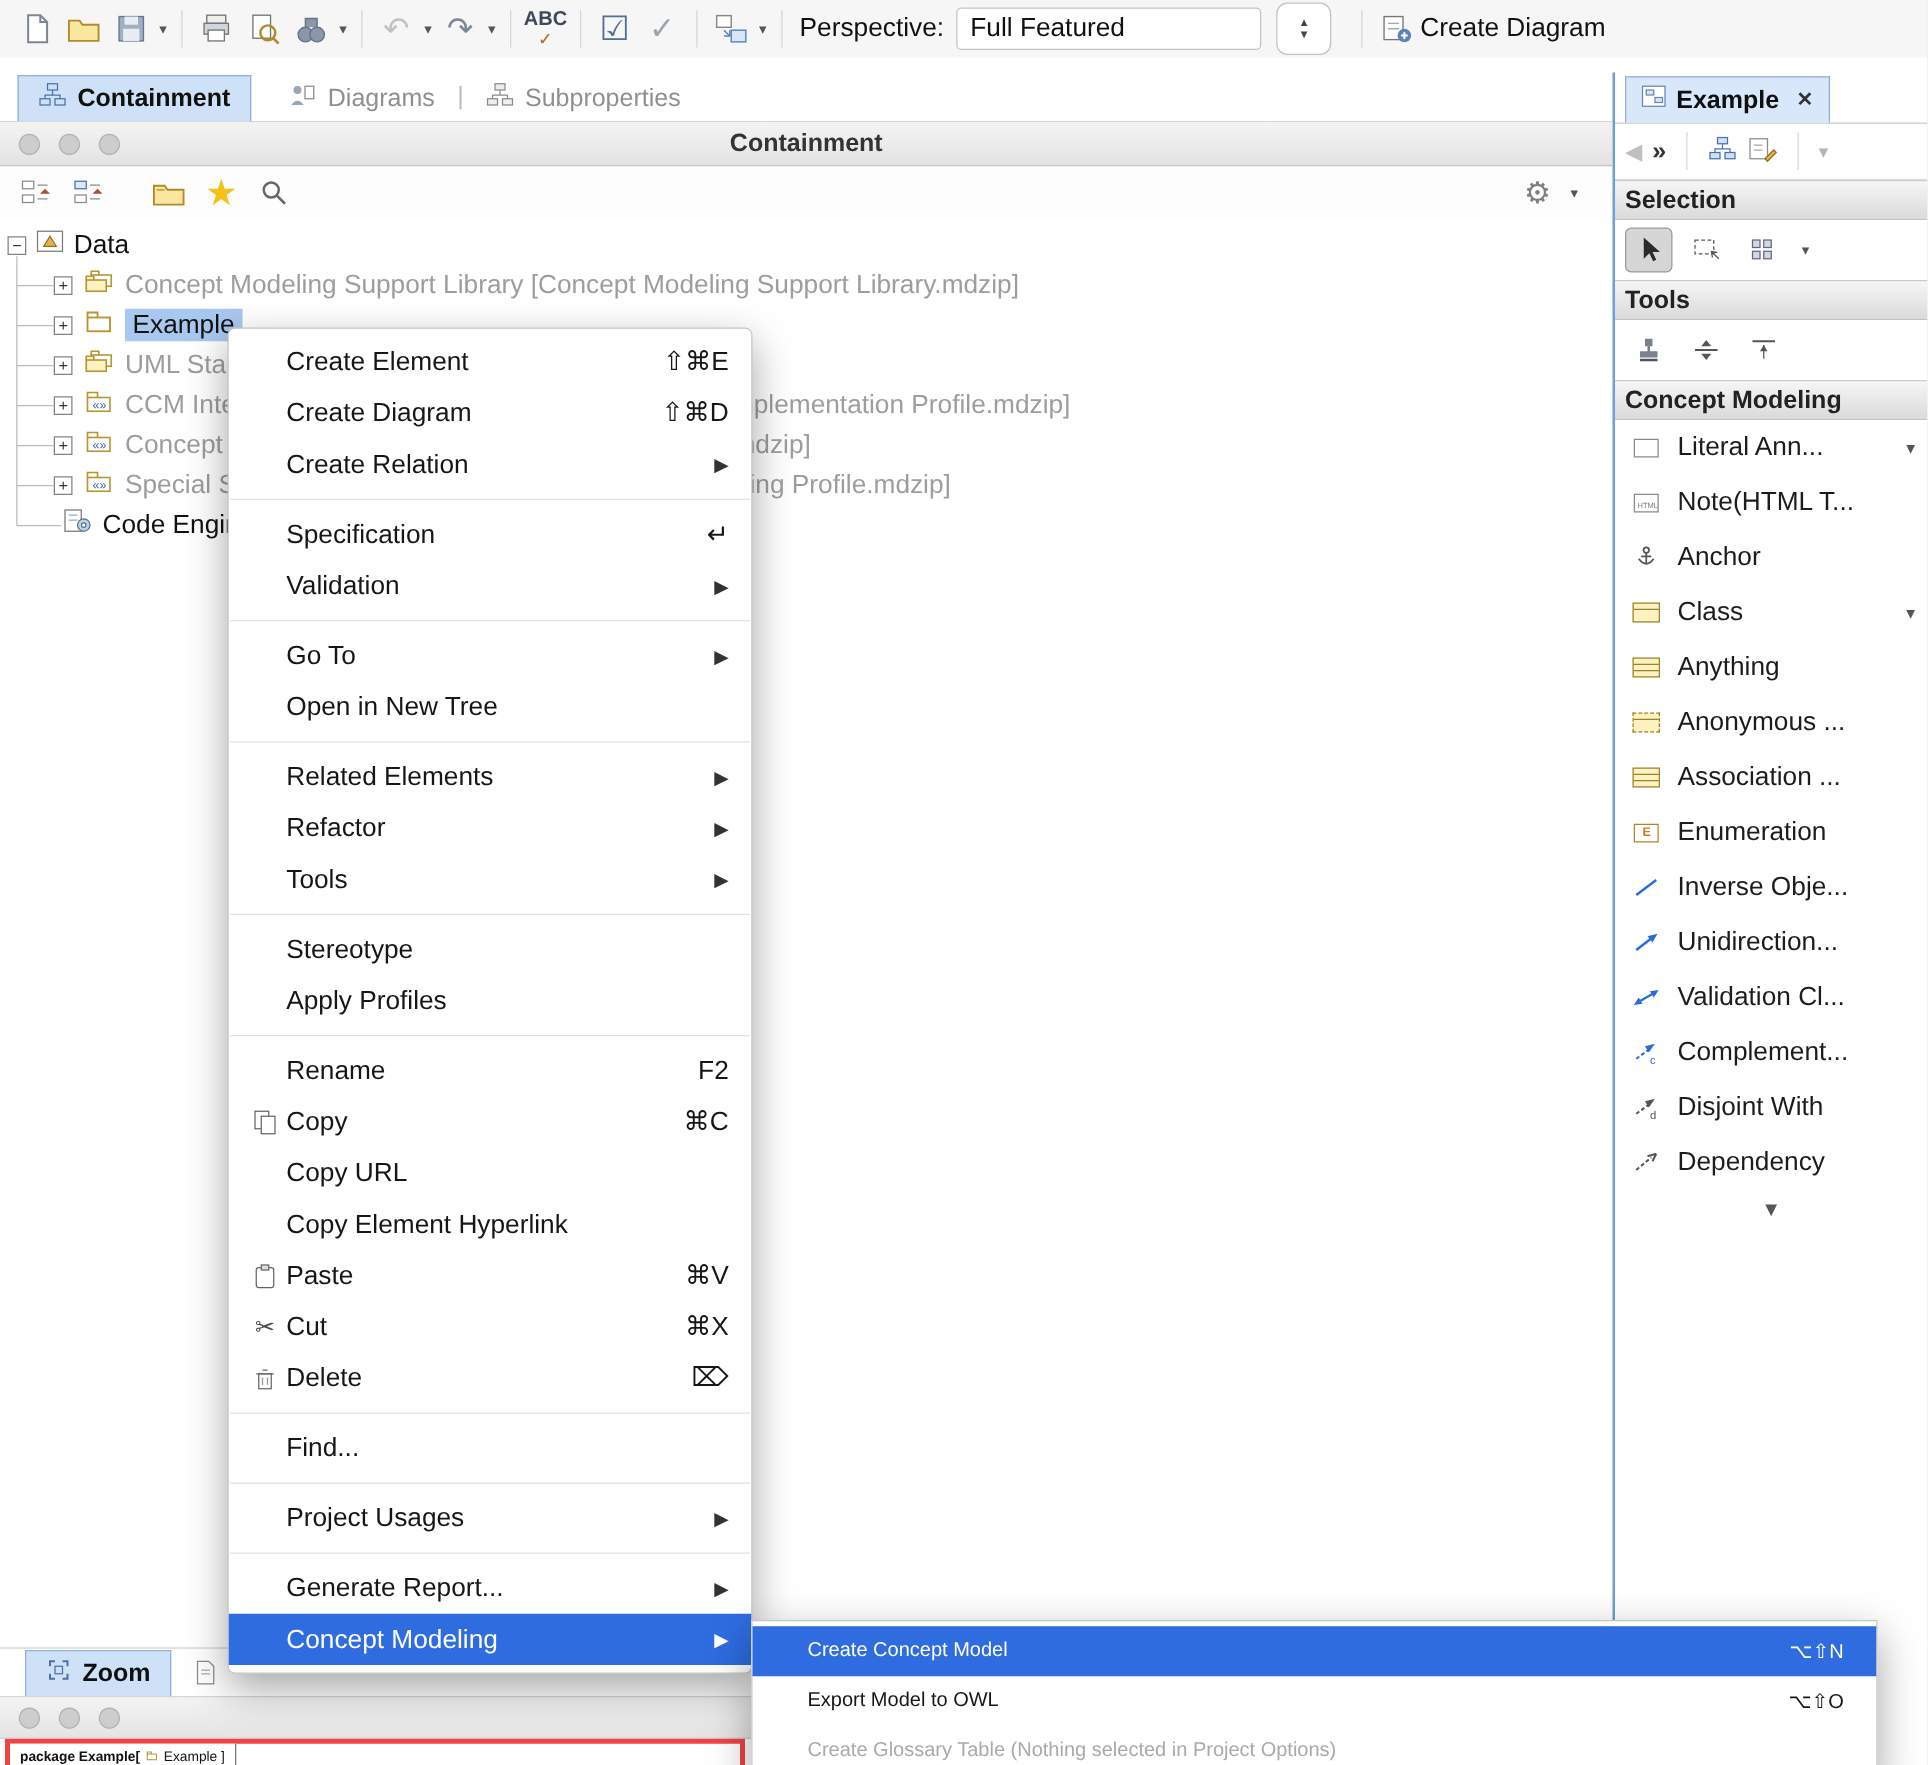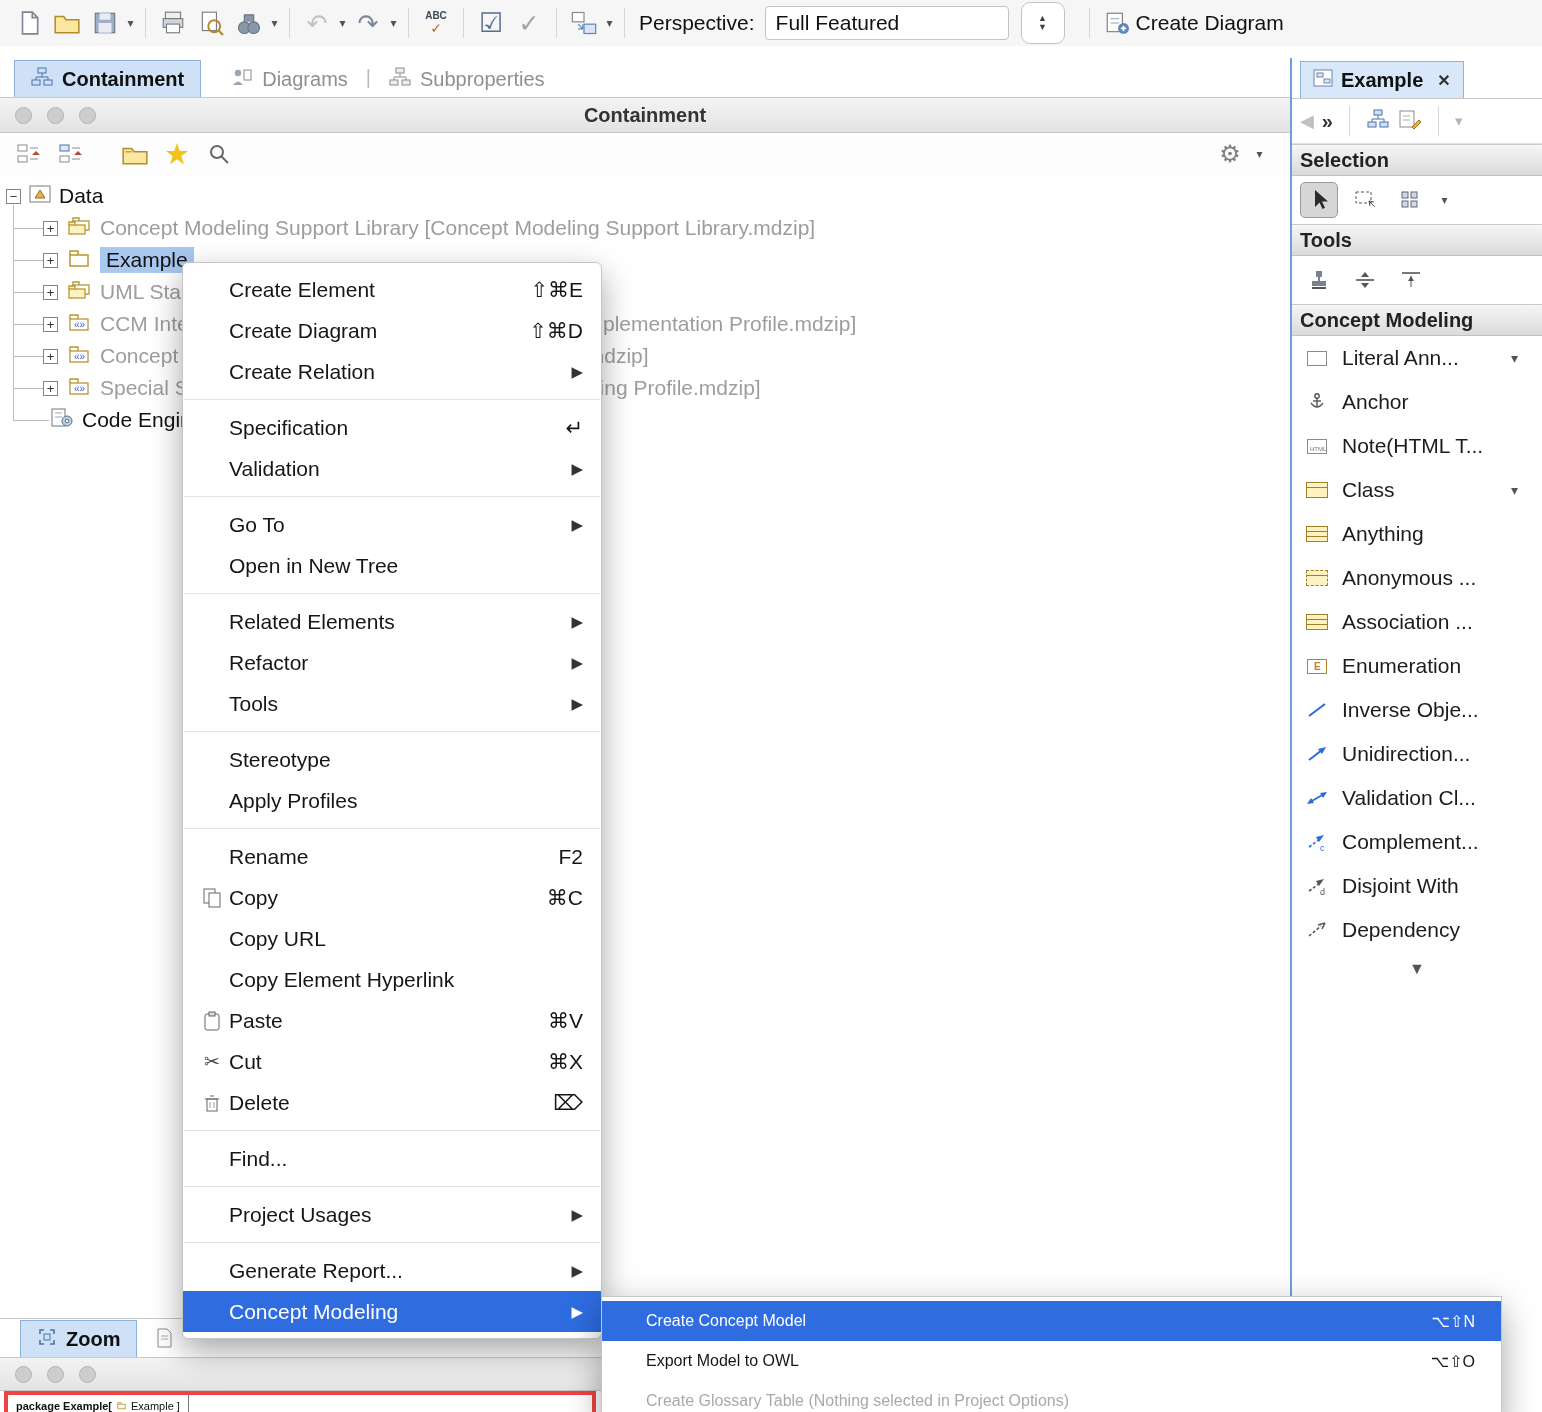--- a/index.html
+++ b/index.html
@@ -7,21 +7,21 @@
        font-family:"Liberation Sans",sans-serif;color:#111;}
   
   .topbar{position:absolute;top:0;left:0;width:100%;height:46px;background:#f6f6f6;
           display:flex;align-items:center;padding-left:10px;box-sizing:border-box;}
   .tbi{height:38px;min-width:34px;display:flex;align-items:center;justify-content:center;margin:0 2px;}
   .vsep{width:1px;height:30px;background:#d6d6d6;margin:0 8px;flex:none;}
   .caret{font-size:12px;color:#555;width:13px;text-align:center;}
   .glyph{font-size:25px;color:#7b8798;line-height:1;}
   .glyph.dim{color:#c2c2c2}
   .spell{display:flex;flex-direction:column;align-items:center;line-height:1;}
-  .spell .a{font-size:10px;font-weight:bold;color:#3c4a5c}
+  .spell .a{font-size:16px;font-weight:bold;color:#3c4a5c}
   .spell .c{font-size:14px;color:#b36a1f}
   .lbl21{font-size:21px;color:#111;}
   .combo{width:244px;height:34px;border:1px solid #c3c3c3;border-radius:4px;background:#fff;
          display:flex;align-items:center;padding:0 10px;font-size:21px;margin-left:10px;box-sizing:border-box;}
   .stepper{width:42px;height:40px;border:1px solid #c3c3c3;border-radius:9px;background:#fff;
            display:flex;flex-direction:column;align-items:center;justify-content:center;
            margin-left:12px;font-size:9px;color:#444;line-height:9px;}
   
   .tabstrip{position:absolute;top:58px;left:0;width:1290px;height:40px;display:flex;align-items:flex-end;
             padding-left:14px;box-sizing:border-box;border-bottom:1px solid #c9c9c9;background:#fff;}
@@ -71,21 +71,21 @@
   .rtab{height:36px;display:flex;align-items:center;gap:8px;padding:0 12px;background:#d8e7fa;
         border:1px solid #8fb0d8;border-bottom:none;font-weight:bold;font-size:20px;color:#101010;}
   .rclose{font-size:16px;color:#333;margin-left:6px;}
   .rtoolbar{height:44px;display:flex;align-items:center;gap:8px;padding:0 8px;border-bottom:1px solid #e0e0e0;}
   .sechead{height:30px;background:linear-gradient(#f6f6f6,#dadada);border-top:1px solid #cacaca;
            border-bottom:1px solid #c2c2c2;display:flex;align-items:center;padding:0 8px;
            font-weight:bold;font-size:20px;color:#222;}
   .selrow{height:48px;display:flex;align-items:center;gap:8px;padding:0 8px;}
   .toolbox{width:38px;height:36px;display:flex;align-items:center;justify-content:center;border-radius:5px;}
   .toolbox.pressed{background:#d6d6d6;border:1px solid #9b9b9b;box-sizing:border-box;}
-  .pitem{height:44px;display:flex;align-items:center;gap:10px;padding:0 18px 0 10px;font-size:21px;color:#1c1c1c;}
+  .pitem{height:44px;display:flex;align-items:center;gap:10px;padding:0 4px 0 10px;font-size:21px;color:#1c1c1c;}
   .pitem .picon{width:30px;display:flex;justify-content:center;align-items:center;flex:none;}
   .pitem .dd{margin-left:auto;color:#555;font-size:14px;padding-right:6px;}
   .scrolldown{display:flex;justify-content:center;padding-top:8px;color:#555;font-size:16px;}
   
   .icbox{width:22px;height:16px;box-sizing:border-box;border:1px solid #a08127;background:#fdf3c2;position:relative;}
   .icbox::before{content:"";position:absolute;left:0;right:0;top:4px;border-top:1px solid #a08127;}
   .icbox.rows::after{content:"";position:absolute;left:0;right:0;top:9px;border-top:1px solid #a08127;}
   .icbox.dashed{border-style:dashed;}
   .icnote{width:20px;height:15px;border:1px solid #8a8a8a;background:#fff;box-sizing:border-box;position:relative;}
   .ichtml::after{content:"HTML";position:absolute;bottom:1px;left:2px;font-size:6px;color:#777;}
@@ -517,34 +517,34 @@
 
     <div class="pitem">
       <span class="picon">
           <span class="icnote"></span>
         </span>
       <span>Literal Ann...</span>
       <span class="dd">▾</span>
     </div>
     <div class="pitem">
       <span class="picon">
+          <span class="icnote ichtml"></span>
+        </span>
+      <span>Note(HTML T...</span>
+    </div>
+    <div class="pitem">
+      <span class="picon">
         <svg width="24" height="20" viewBox="0 0 24 20">
             <circle cx="12" cy="4" r="2.2" fill="none" stroke="#555" stroke-width="1.4"></circle>
             <line x1="12" y1="6.2" x2="12" y2="15" stroke="#555" stroke-width="1.4"></line>
             <line x1="8" y1="9" x2="16" y2="9" stroke="#555" stroke-width="1.4"></line>
             <path d="M6 11 Q12 19 18 11" fill="none" stroke="#555" stroke-width="1.4"></path>
           </svg>
       </span>
       <span>Anchor</span>
-    </div>
-    <div class="pitem">
-      <span class="picon">
-          <span class="icnote ichtml"></span>
-        </span>
-      <span>Note(HTML T...</span>
     </div>
     <div class="pitem">
       <span class="picon">
           <span class="icbox"></span>
         </span>
       <span>Class</span>
       <span class="dd">▾</span>
     </div>
     <div class="pitem">
       <span class="picon">

